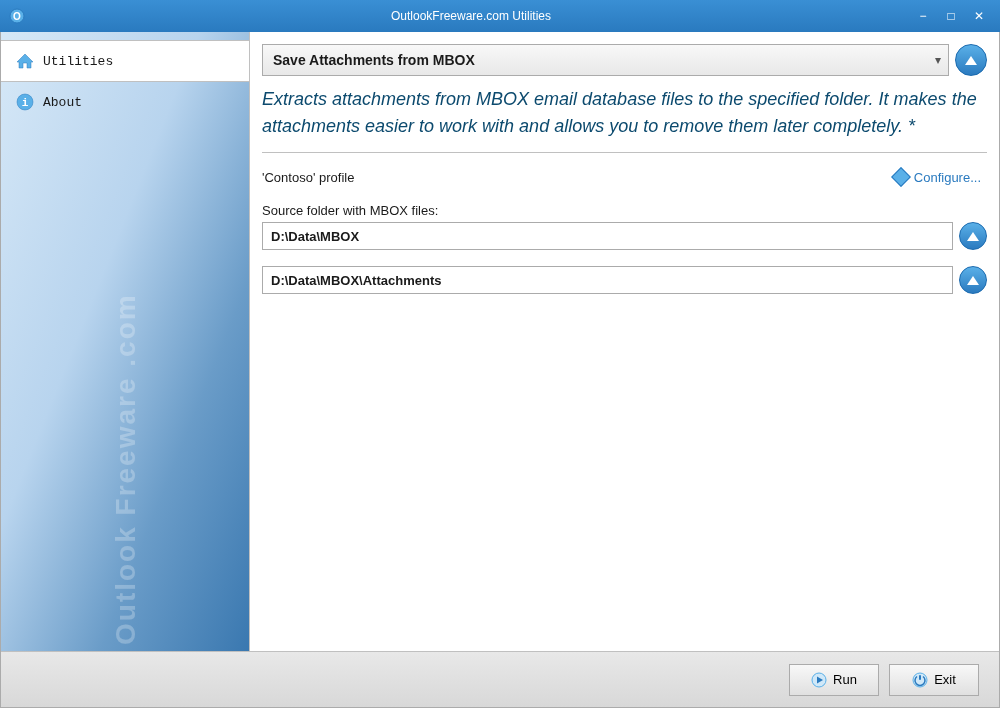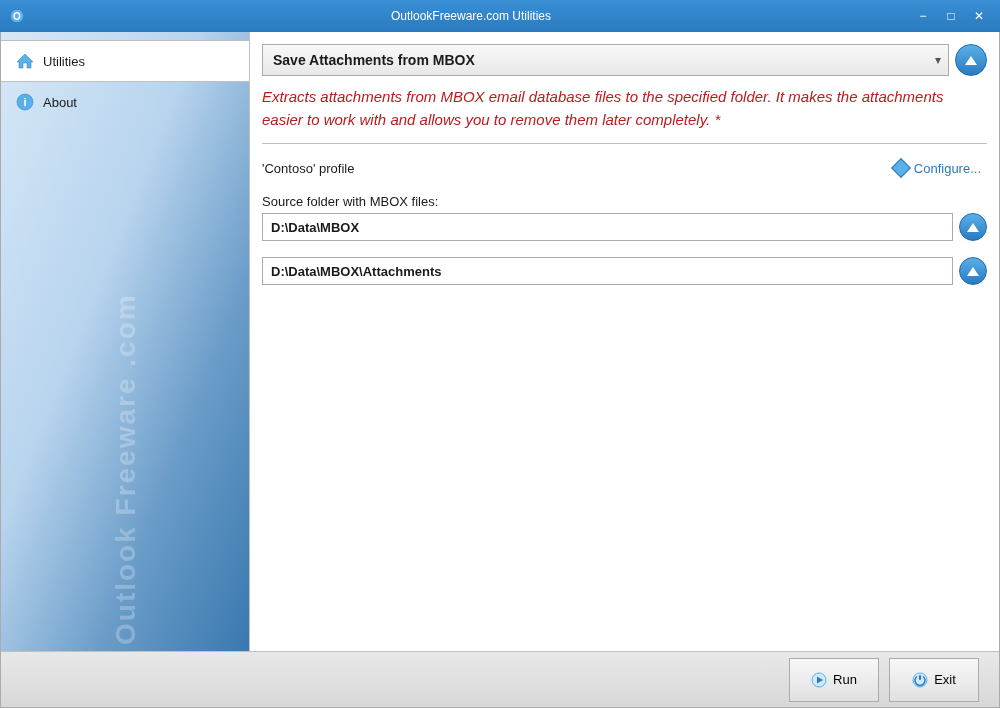--- a/index.html
+++ b/index.html
@@ -104,20 +104,21 @@
     .sidebar-item {
       display: flex;
       align-items: center;
       padding: 10px 14px;
       cursor: pointer;
       color: #1a1a1a;
       background: transparent;
       font-size: 13px;
       font-weight: 500;
       gap: 8px;
+      font-family: Liberation Mono, monospace;
     }
     .sidebar-item.active {
       background: white;
       border-top: 1px solid #c0c0c0;
       border-bottom: 1px solid #c0c0c0;
     }
     .sidebar-icon {
       width: 20px;
       height: 20px;
       display: flex;
@@ -178,22 +179,22 @@
       display: flex;
       align-items: center;
       justify-content: center;
       color: white;
       font-size: 14px;
     }
 
     
     .description {
       font-style: italic;
-      color: #b91c1c;
-      font-size: 15px;
+      color: #0c4a6e;
+      font-size: 18px;
       line-height: 1.5;
       margin-bottom: 12px;
       padding-bottom: 12px;
       border-bottom: 1px solid #c0c0c0;
     }
 
     
     .profile-row {
       display: flex;
       align-items: center;
@@ -268,21 +269,21 @@
       height: 56px;
       background: linear-gradient(to bottom, #e8e8e8, #d8d8d8);
       border-top: 1px solid #c0c0c0;
       display: flex;
       align-items: center;
       justify-content: flex-end;
       padding: 0 20px;
       gap: 10px;
     }
     .action-btn {
-      height: 44px;
+      height: 32px;
       padding: 4px 20px;
       border: 1px solid #ababab;
       background: linear-gradient(to bottom, #f8f8f8, #e0e0e0);
       cursor: pointer;
       font-size: 13px;
       display: flex;
       align-items: center;
       gap: 6px;
       min-width: 90px;
       justify-content: center;

